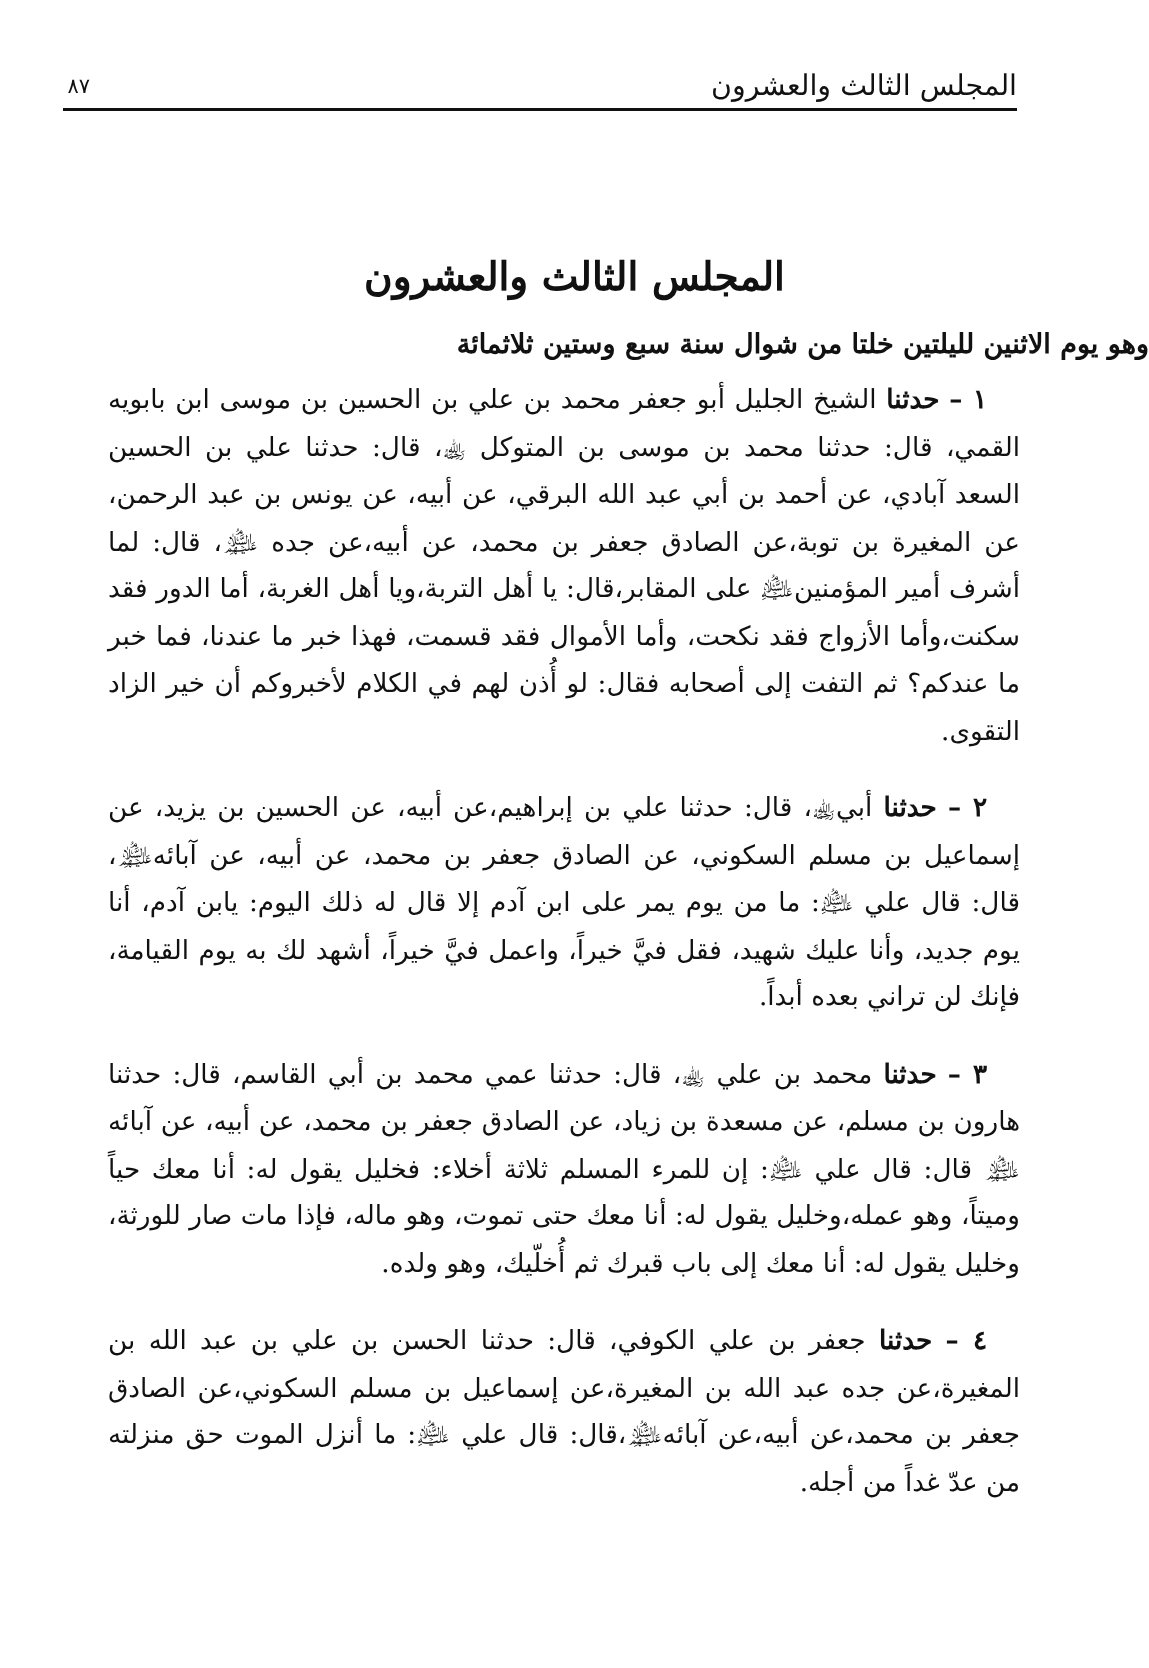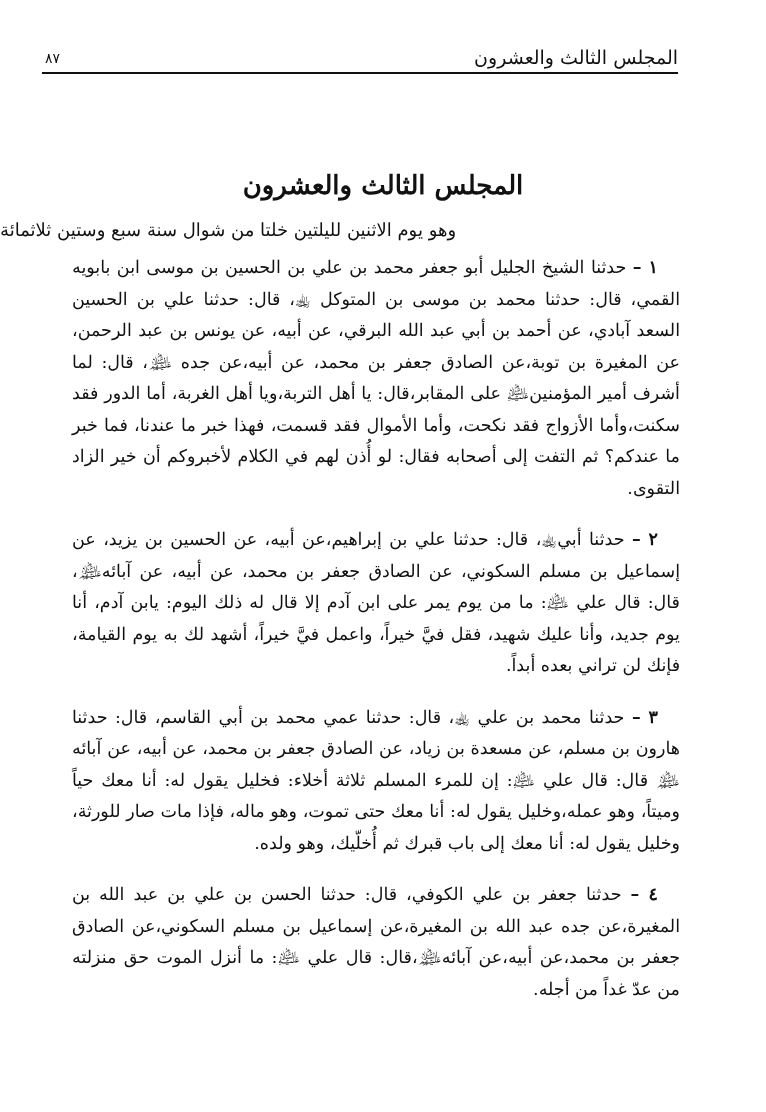--- a/index.html
+++ b/index.html
@@ -51,42 +51,42 @@
       text-align: center;
       direction: rtl;
       font-size: 26px;
       font-weight: bold;
       line-height: 40px;
     }
     .chapter-subtitle {
       position: absolute;
       left: 0; right: 0;
       top: 200px;
-      text-align: left;
+      text-align: right;
       direction: rtl;
       font-size: 18px;
-      font-weight: normal;
+      font-weight: bold;
       line-height: 30px;
     }
     .body-text {
       position: absolute;
       left: 72px;
       width: 608px;
       top: 252px;
       direction: rtl;
       text-align: justify;
       font-size: 17.5px;
       line-height: 31.5px;
     }
     .hadith {
       margin: 0 0 20px 0;
       text-indent: 22px;
     }
     .hadith-number { font-weight: bold; }
-    .hadith-lead { font-weight: normal; }
+    .hadith-lead { font-weight: bold; }
   </style>
 </head>
 <body>
 
 <div class="page">
 
   <div class="running-header">
     <span class="running-title">المجلس الثالث والعشرون</span>
     <span class="page-number">٨٧</span>
   </div>

